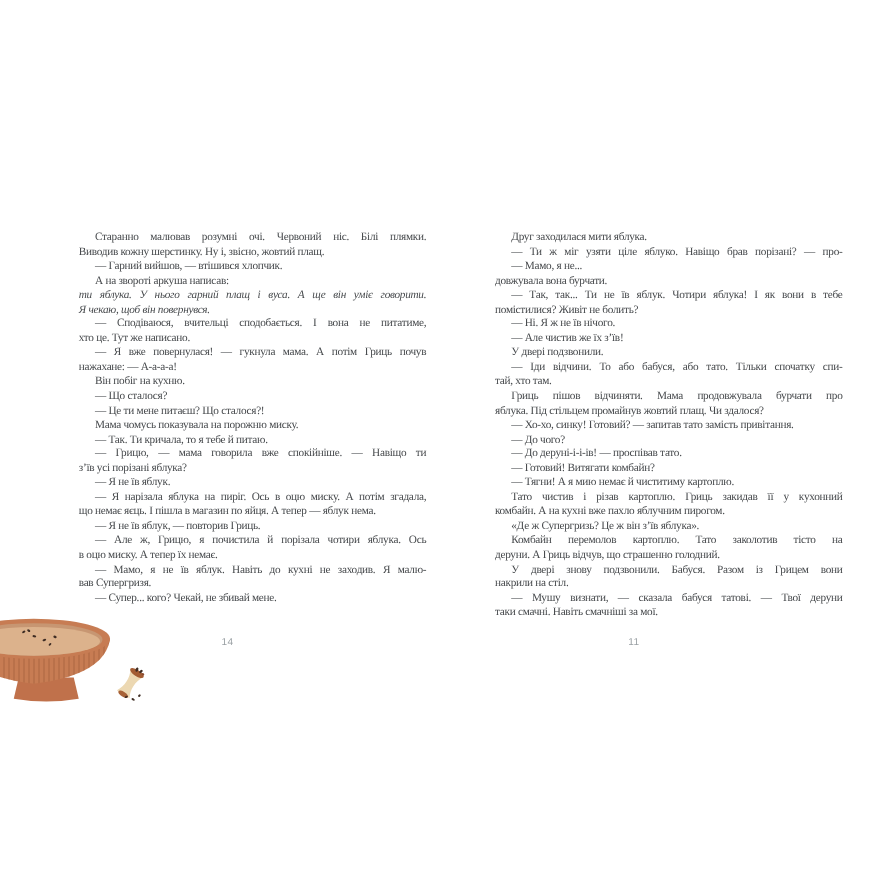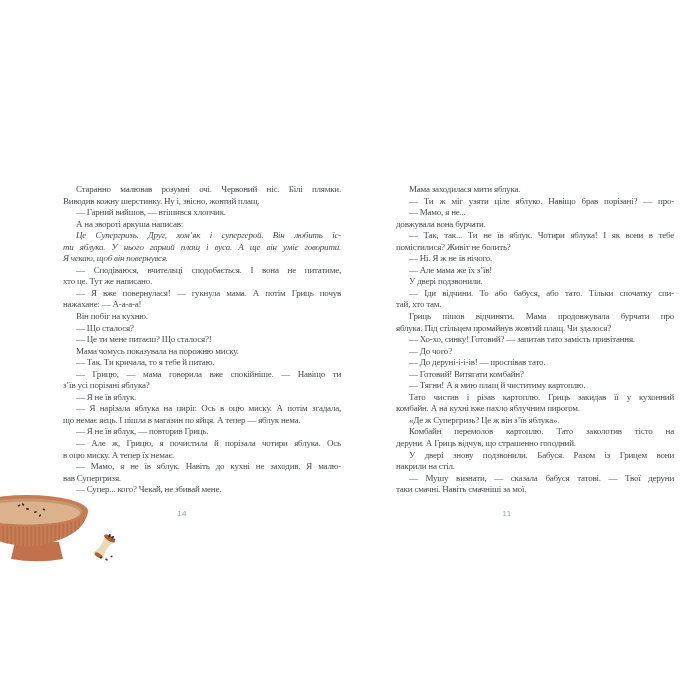--- a/index.html
+++ b/index.html
@@ -30,21 +30,20 @@
 <body>
 
 <div class="spread">
 
   <section>
     <div class="text-column col-left">
         <div class="line indent">Старанно малював розумні очі. Червоний ніс. Білі плямки.</div>
         <div class="line last">Виводив кожну шерстинку. Ну і, звісно, жовтий плащ.</div>
         <div class="line indent last">— Гарний вийшов, — втішився хлопчик.</div>
         <div class="line indent last">А на звороті аркуша написав:</div>
-        <div class="line indent italic">Це Супергризь. Друг, хом’як і супергерой. Він любить їс-</div>
         <div class="line italic">ти яблука. У нього гарний плащ і вуса. А ще він уміє говорити.</div>
         <div class="line last italic">Я чекаю, щоб він повернувся.</div>
         <div class="line indent">— Сподіваюся, вчительці сподобається. І вона не питатиме,</div>
         <div class="line last">хто це. Тут же написано.</div>
         <div class="line indent">— Я вже повернулася! — гукнула мама. А потім Гриць почув</div>
         <div class="line last">нажахане: — А-а-а-а!</div>
         <div class="line indent last">Він побіг на кухню.</div>
         <div class="line indent last">— Що сталося?</div>
         <div class="line indent last">— Це ти мене питаєш? Що сталося?!</div>
         <div class="line indent last">Мама чомусь показувала на порожню миску.</div>
@@ -59,38 +58,38 @@
         <div class="line last">в оцю миску. А тепер їх немає.</div>
         <div class="line indent">— Мамо, я не їв яблук. Навіть до кухні не заходив. Я малю-</div>
         <div class="line last">вав Супергризя.</div>
         <div class="line indent last">— Супер... кого? Чекай, не збивай мене.</div>
       </div>
     <div class="pn pn-left">14</div>
   </section>
 
   <section>
     <div class="text-column col-right">
-        <div class="line indent last">Мама заходилася мити яблука.</div>
+        <div class="line indent last">Друг заходилася мити яблука.</div>
         <div class="line indent">— Ти ж міг узяти ціле яблуко. Навіщо брав порізані? — про-</div>
         <div class="line indent last">— Мамо, я не...</div>
         <div class="line last">довжувала вона бурчати.</div>
         <div class="line indent">— Так, так... Ти не їв яблук. Чотири яблука! І як вони в тебе</div>
         <div class="line last">помістилися? Живіт не болить?</div>
         <div class="line indent last">— Ні. Я ж не їв нічого.</div>
-        <div class="line indent last">— Але мама же їх з’їв!</div>
+        <div class="line indent last">— Але чистив же їх з’їв!</div>
         <div class="line indent last">У двері подзвонили.</div>
         <div class="line indent">— Іди відчини. То або бабуся, або тато. Тільки спочатку спи-</div>
         <div class="line last">тай, хто там.</div>
         <div class="line indent">Гриць пішов відчиняти. Мама продовжувала бурчати про</div>
         <div class="line last">яблука. Під стільцем промайнув жовтий плащ. Чи здалося?</div>
         <div class="line indent last">— Хо-хо, синку! Готовий? — запитав тато замість привітання.</div>
         <div class="line indent last">— До чого?</div>
         <div class="line indent last">— До деруні-і-і-ів! — проспівав тато.</div>
         <div class="line indent last">— Готовий! Витягати комбайн?</div>
-        <div class="line indent last">— Тягни! А я мию плащ й чиститиму картоплю.</div>
+        <div class="line indent last">— Тягни! А я мию немає й чиститиму картоплю.</div>
         <div class="line indent">Тато чистив і різав картоплю. Гриць закидав її у кухонний</div>
         <div class="line last">комбайн. А на кухні вже пахло яблучним пирогом.</div>
         <div class="line indent last">«Де ж Супергризь? Це ж він з’їв яблука».</div>
         <div class="line indent">Комбайн перемолов картоплю. Тато заколотив тісто на</div>
         <div class="line last">деруни. А Гриць відчув, що страшенно голодний.</div>
         <div class="line indent">У двері знову подзвонили. Бабуся. Разом із Грицем вони</div>
         <div class="line last">накрили на стіл.</div>
         <div class="line indent">— Мушу визнати, — сказала бабуся татові. — Твої деруни</div>
         <div class="line last">таки смачні. Навіть смачніші за мої.</div>
       </div>

